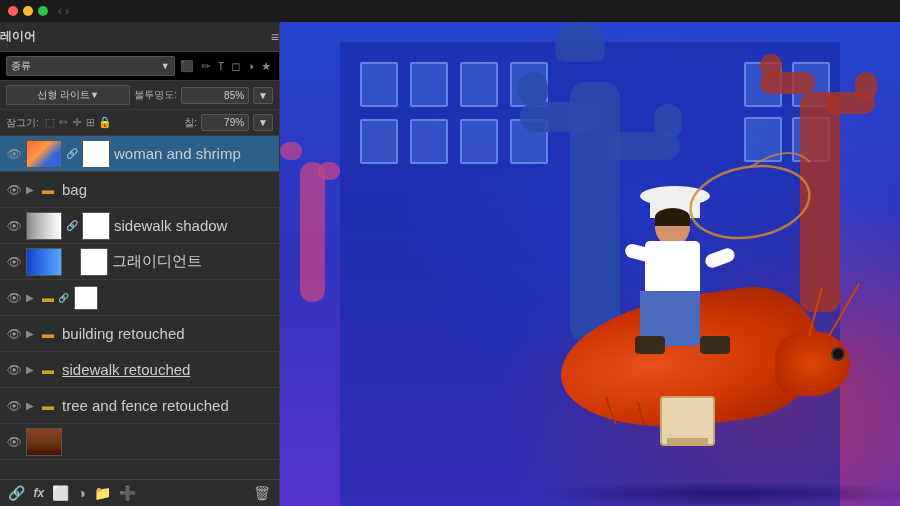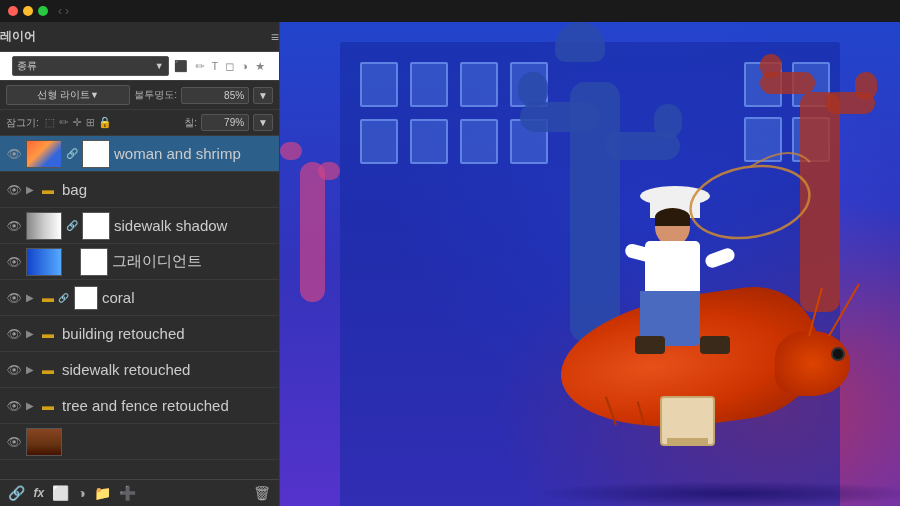--- a/index.html
+++ b/index.html
@@ -65,22 +65,22 @@
     .panel-menu-icon {
       color: #aaa;
       font-size: 14px;
       cursor: pointer;
     }
 
     
     .filter-row {
       display: flex;
       align-items: center;
-      padding: 4px 12px;
-      background: #ffffff;
+      padding: 4px 6px;
+      background: #000000;
       border-bottom: 1px solid #3a3a3a;
       gap: 4px;
     }
 
     .filter-dropdown {
       background: #3a3a3a;
       border: 1px solid #555;
       color: #ccc;
       font-size: 10px;
       padding: 2px 4px;
@@ -557,35 +557,34 @@
       <div class="layer-mask-thumb" style="background:#fff; margin-left:14px;"></div>
       <span class="layer-name">그래이디언트</span>
     </div>
 
     <div class="layer-item">
       <span class="eye-icon">👁</span>
       <span class="layer-expand">▶</span>
       <span class="layer-folder-icon">▬</span>
       <span class="layer-chain" style="font-size:9px;">🔗</span>
       <div class="layer-mask-thumb" style="background:#fff; width:24px; height:24px;"></div>
-      <span class="layer-name">coral</span>
     </div>
 
     <div class="layer-item">
       <span class="eye-icon">👁</span>
       <span class="layer-expand">▶</span>
       <span class="layer-folder-icon">▬</span>
       <span class="layer-name" style="margin-left:4px;">building retouched</span>
     </div>
 
     <div class="layer-item">
       <span class="eye-icon">👁</span>
       <span class="layer-expand">▶</span>
       <span class="layer-folder-icon">▬</span>
-      <span class="layer-name" style="margin-left:4px;">sidewalk retouched</span>
+      <span class="layer-name" style="margin-left:4px;text-decoration:underline;">sidewalk retouched</span>
     </div>
 
     <div class="layer-item">
       <span class="eye-icon">👁</span>
       <span class="layer-expand">▶</span>
       <span class="layer-folder-icon">▬</span>
       <span class="layer-name" style="margin-left:4px;">tree and fence retouched</span>
     </div>
 
     <div class="layer-item">

